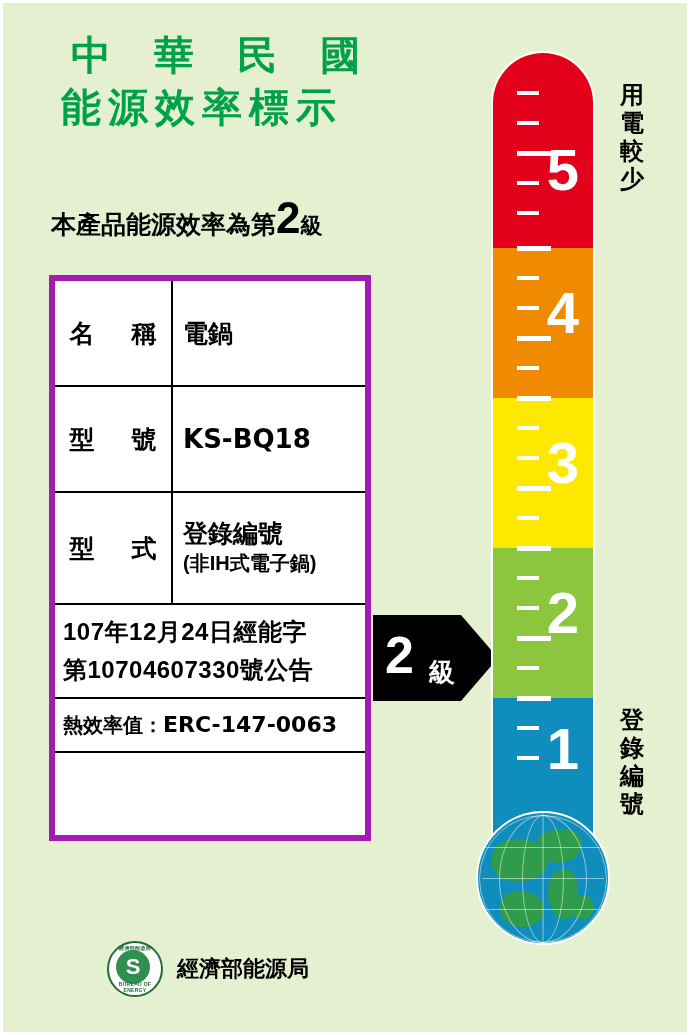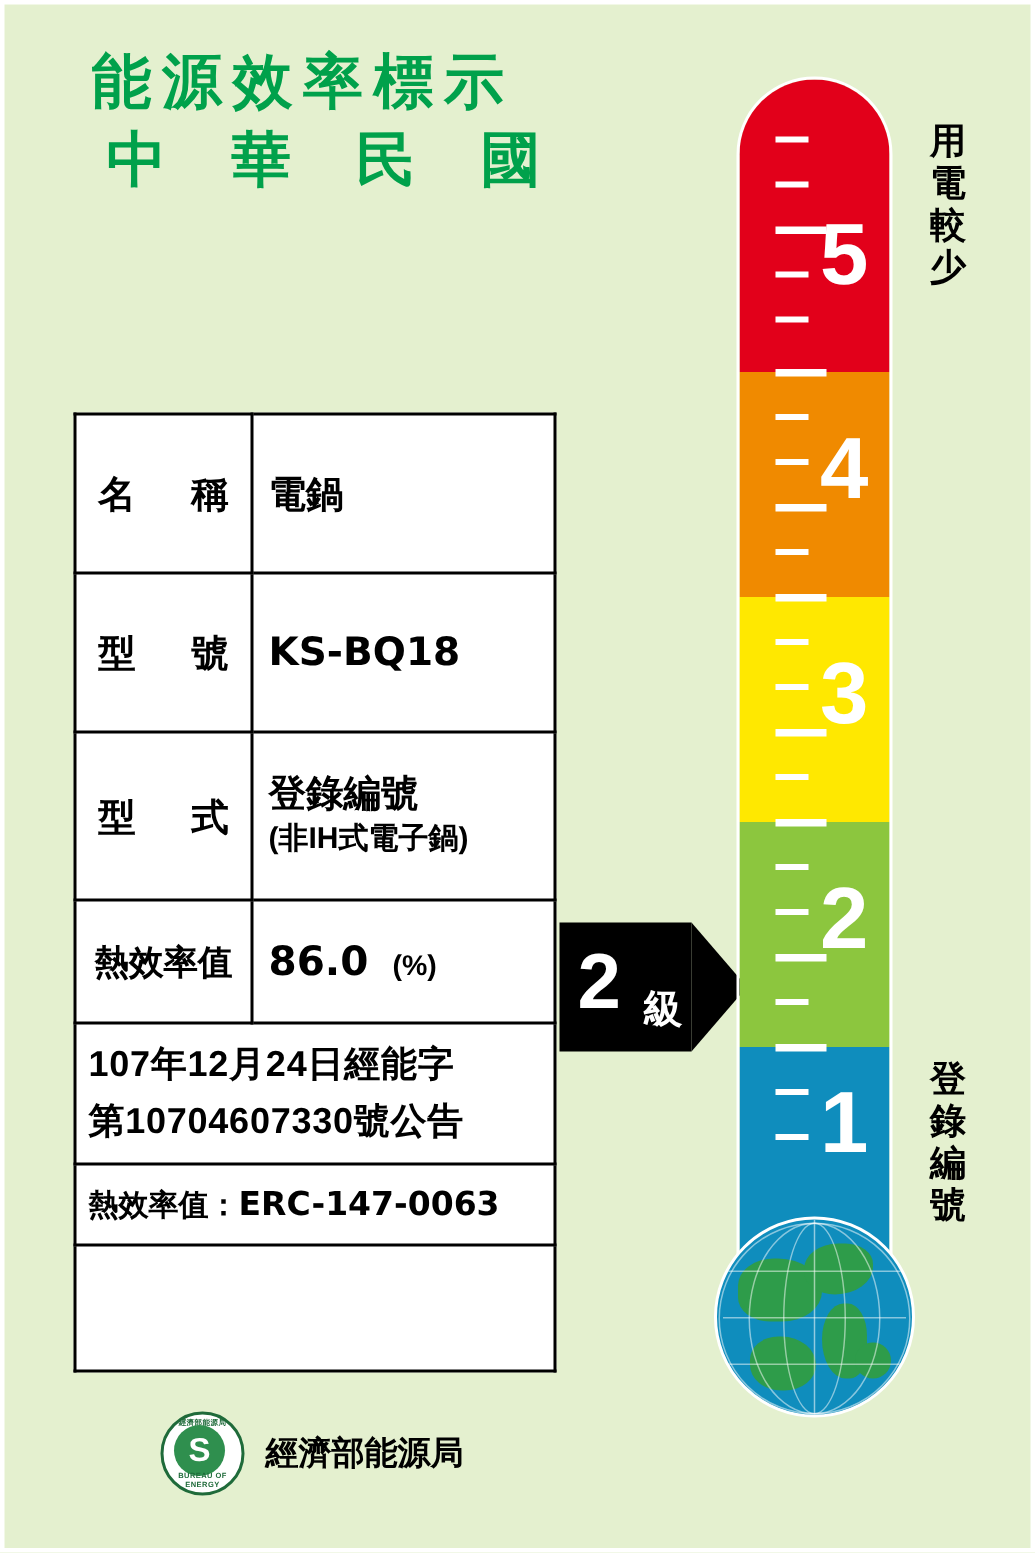--- a/index.html
+++ b/index.html
@@ -62,21 +62,21 @@
     font-size: 22px;
     font-weight: bold;
   }
 
   
   .spec-table {
     position: absolute;
     left: 46px;
     top: 272px;
     width: 322px;
-    border: 1px solid #a21caf;
+    border: 6px solid #a21caf;
     border-collapse: collapse;
     background: #ffffff;
   }
   .spec-table td {
     border: 2px solid #000;
     padding: 0;
     vertical-align: middle;
   }
   .cell-label {
     width: 110px;
@@ -355,48 +355,45 @@
   }
   .side-top { left: 124px; top: 30px; }
   .side-bot { left: 124px; top: 655px; }
 </style>
 </head>
 <body>
 
 <div id="label">
 
   <div class="title-block">
+    <div class="title-line l1">中 華 民 國</div>
     <div class="title-line l2">能源效率標示</div>
-    <div class="title-line l1">中 華 民 國</div>
   </div>
 
+  <div class="grade-sentence">
+    <span class="txt">本產品能源效率為第</span><span class="big">2</span><span class="suffix">級</span>
+  </div>
 
   <table class="spec-table">
     <tbody>
         <tr class="row-name">
       <td class="cell-label">名　稱</td>
       <td class="cell-value">電鍋</td>
     </tr>
     <tr class="row-model">
       <td class="cell-label">型　號</td>
       <td class="cell-value value-serif">KS-BQ18</td>
     </tr>
     <tr class="row-type">
       <td class="cell-label">型　式</td>
       <td>
         <div class="type-value">
           <div>登錄編號</div>
           <div class="l2">(非IH式電子鍋)</div>
         </div>
-      </td>
-    </tr>
-    <tr class="row-eff">
-      <td class="cell-label small">熱效率值</td>
-      <td class="cell-value">
-        <span class="eff-value">86.0</span><span class="eff-unit">(%)</span>
       </td>
     </tr>
     <tr class="row-notice">
       <td colspan="2">
         <div class="notice">
           <div>107年12月24日經能字</div>
           <div>第10704607330號公告</div>
         </div>
       </td>
     </tr>

